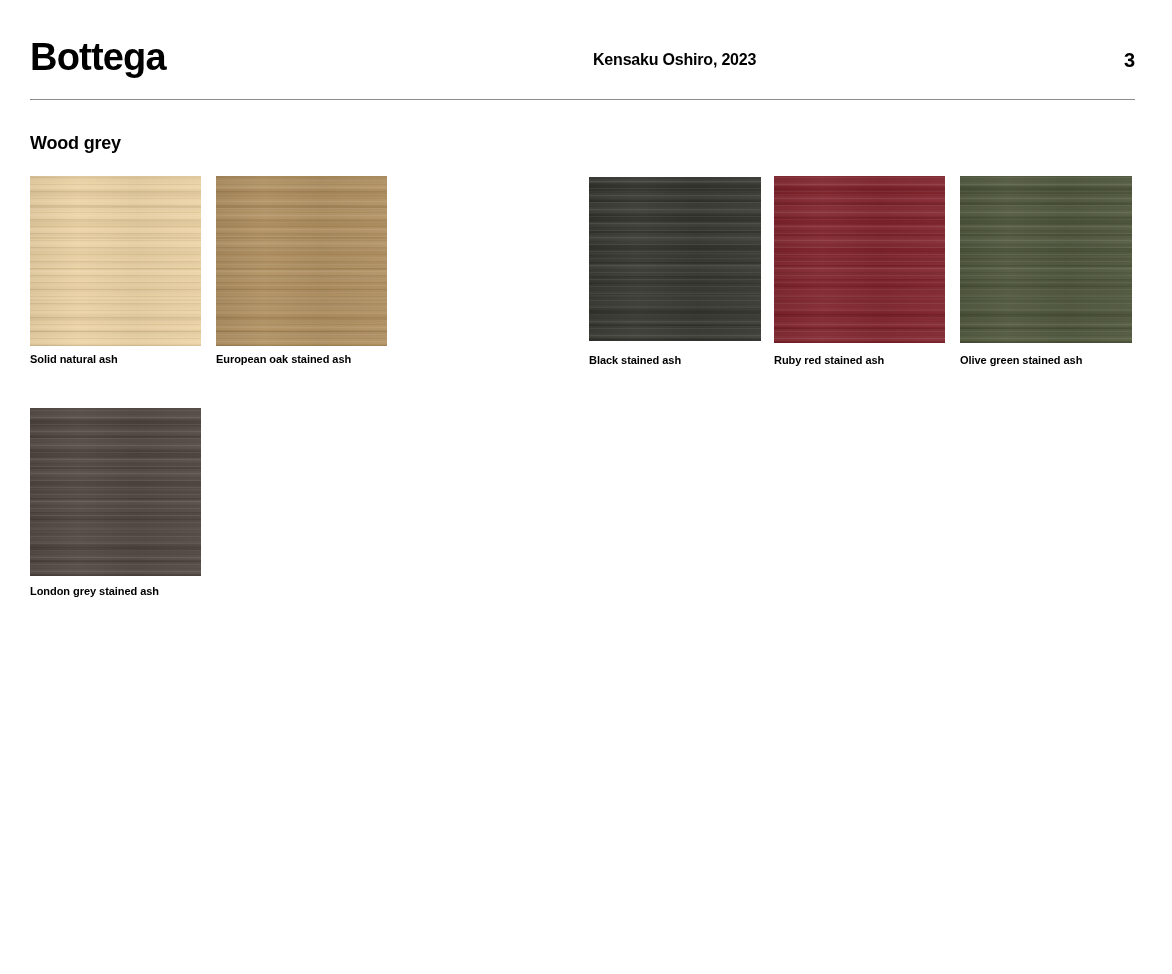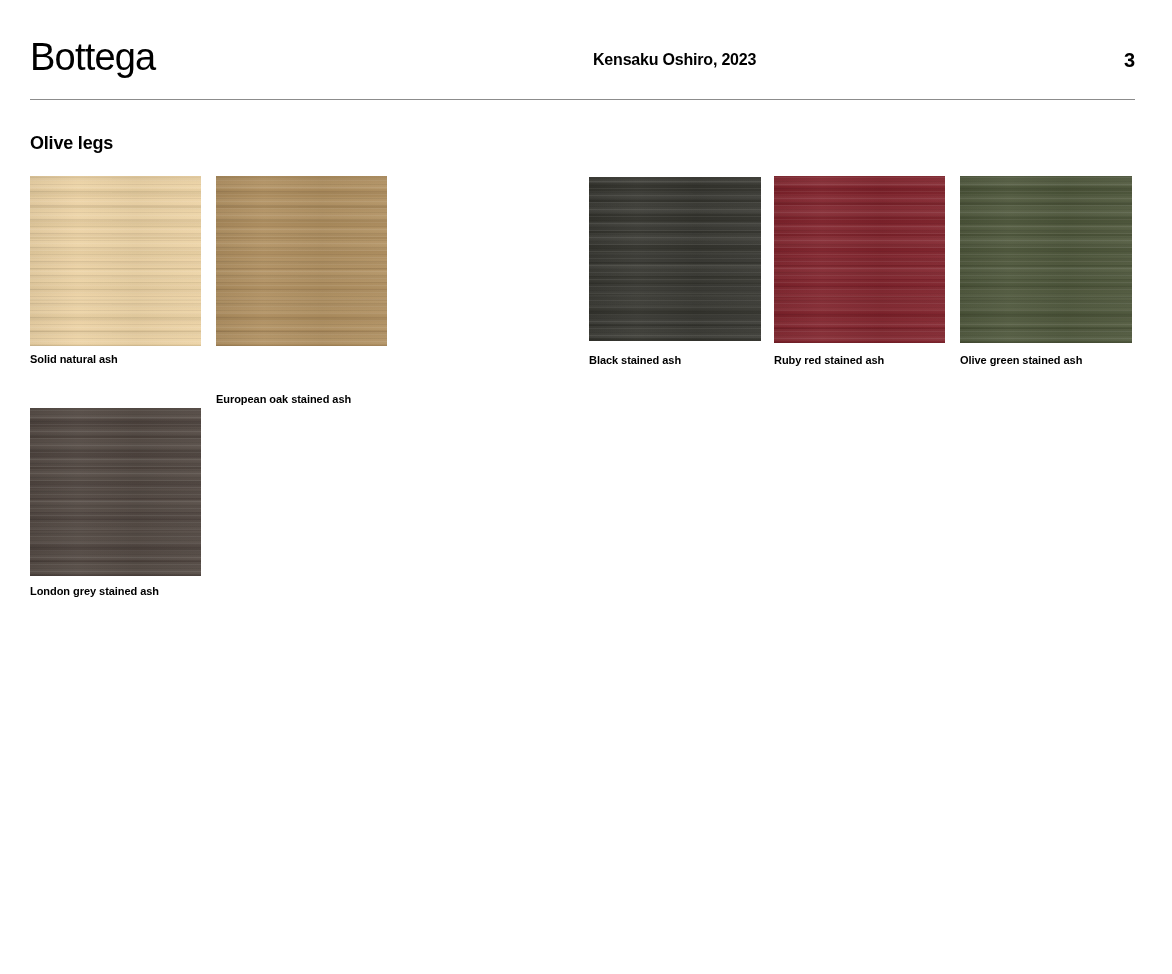--- a/index.html
+++ b/index.html
@@ -30,21 +30,21 @@
     left: 30px;
     top: 34px;
     width: 1105px;
     height: 66px;
   }
   .doc-title {
     position: absolute;
     left: 0;
     top: 0;
     font-size: 38px;
-    font-weight: normal;
+    font-weight: bold;
     letter-spacing: -0.8px;
     line-height: 46px;
     white-space: nowrap;
   }
   .doc-author {
     position: absolute;
     left: 563px;
     top: 13px;
     font-size: 16px;
     font-weight: bold;
@@ -166,30 +166,30 @@
 <div class="page">
 
   <div class="header">
     <div class="doc-title">Bottega</div>
     <div class="doc-author">Kensaku Oshiro, 2023</div>
     <div class="page-number">3</div>
   </div>
 
   <div class="header-rule"></div>
 
-  <div class="section-title">Olive legs</div>
+  <div class="section-title">Wood grey</div>
 
   <div class="swatch-grid" id="swatch-grid">
       <div class="swatch" style="left: 30px; top: 176px; width: 171px; height: 170px;">
         <div class="swatch-chip" style="background: rgb(236, 210, 163);"></div>
         <div class="swatch-label" style="top: 176px;">Solid natural ash</div>
       </div>
       <div class="swatch" style="left: 216px; top: 176px; width: 171px; height: 170px;">
         <div class="swatch-chip" style="background: rgb(176, 143, 95);"></div>
-        <div class="swatch-label" style="top: 176px; margin-top: 40px;">European oak stained ash</div>
+        <div class="swatch-label" style="top: 176px;">European oak stained ash</div>
       </div>
       <div class="swatch" style="left: 589px; top: 177px; width: 172px; height: 164px; border-radius: 9px;">
         <div class="swatch-chip" style="background: rgb(53, 53, 47);"></div>
         <div class="swatch-label" style="top: 176px;">Black stained ash</div>
       </div>
       <div class="swatch" style="left: 774px; top: 176px; width: 171px; height: 167px; border-radius: 18px;">
         <div class="swatch-chip" style="background: rgb(128, 34, 43);"></div>
         <div class="swatch-label" style="top: 177px;">Ruby red stained ash</div>
       </div>
       <div class="swatch" style="left: 960px; top: 176px; width: 172px; height: 167px;">

